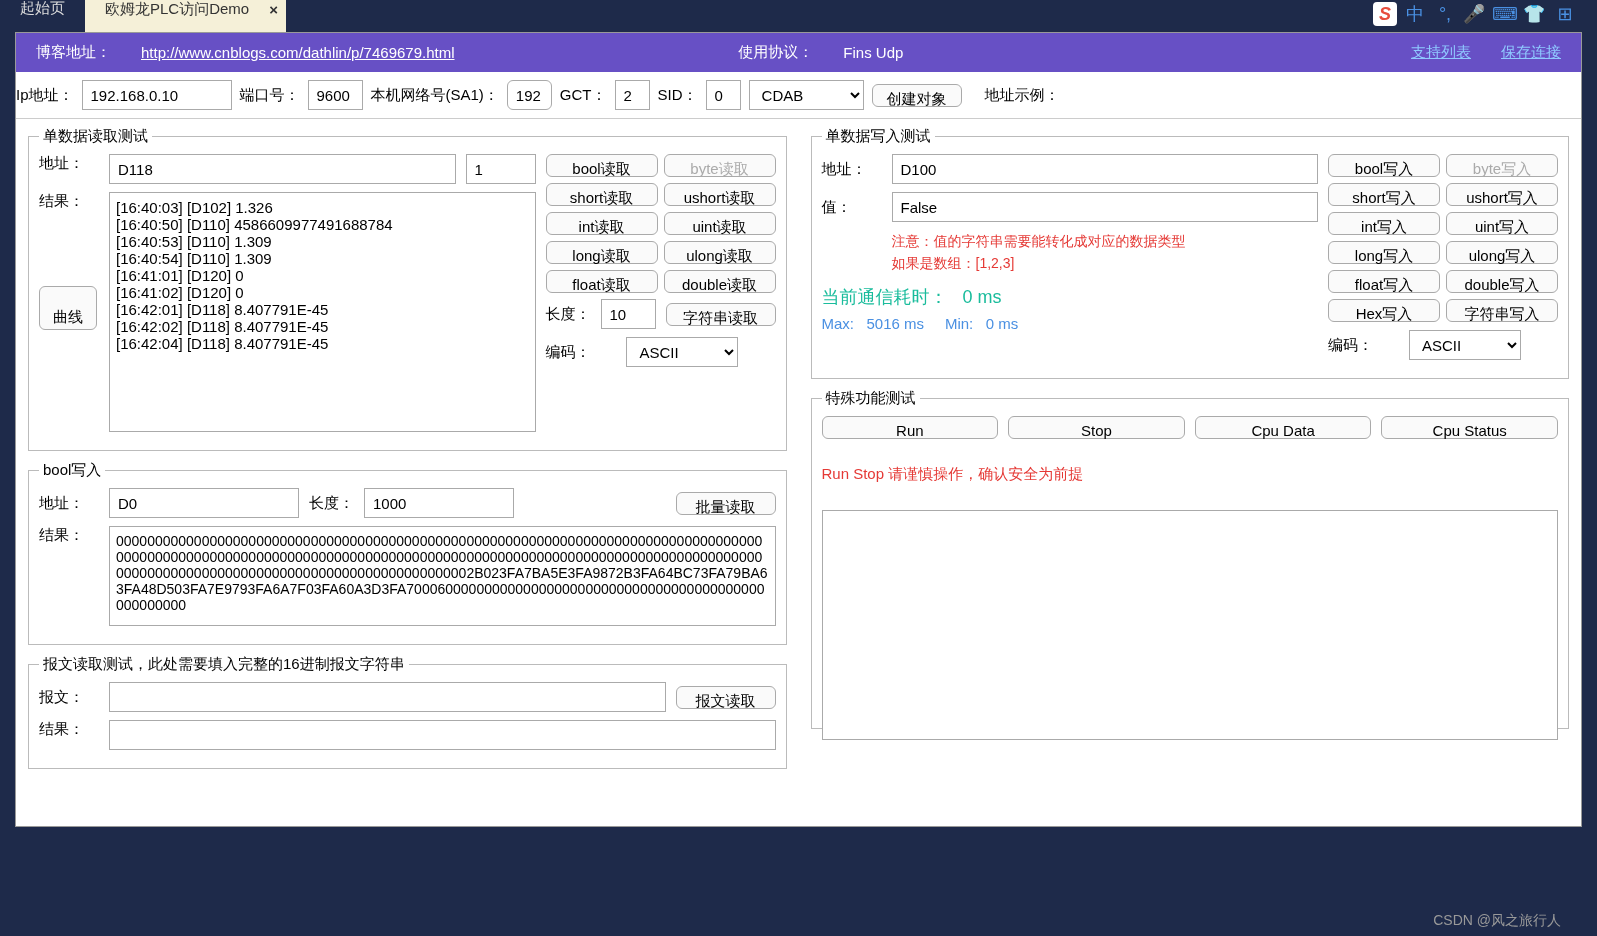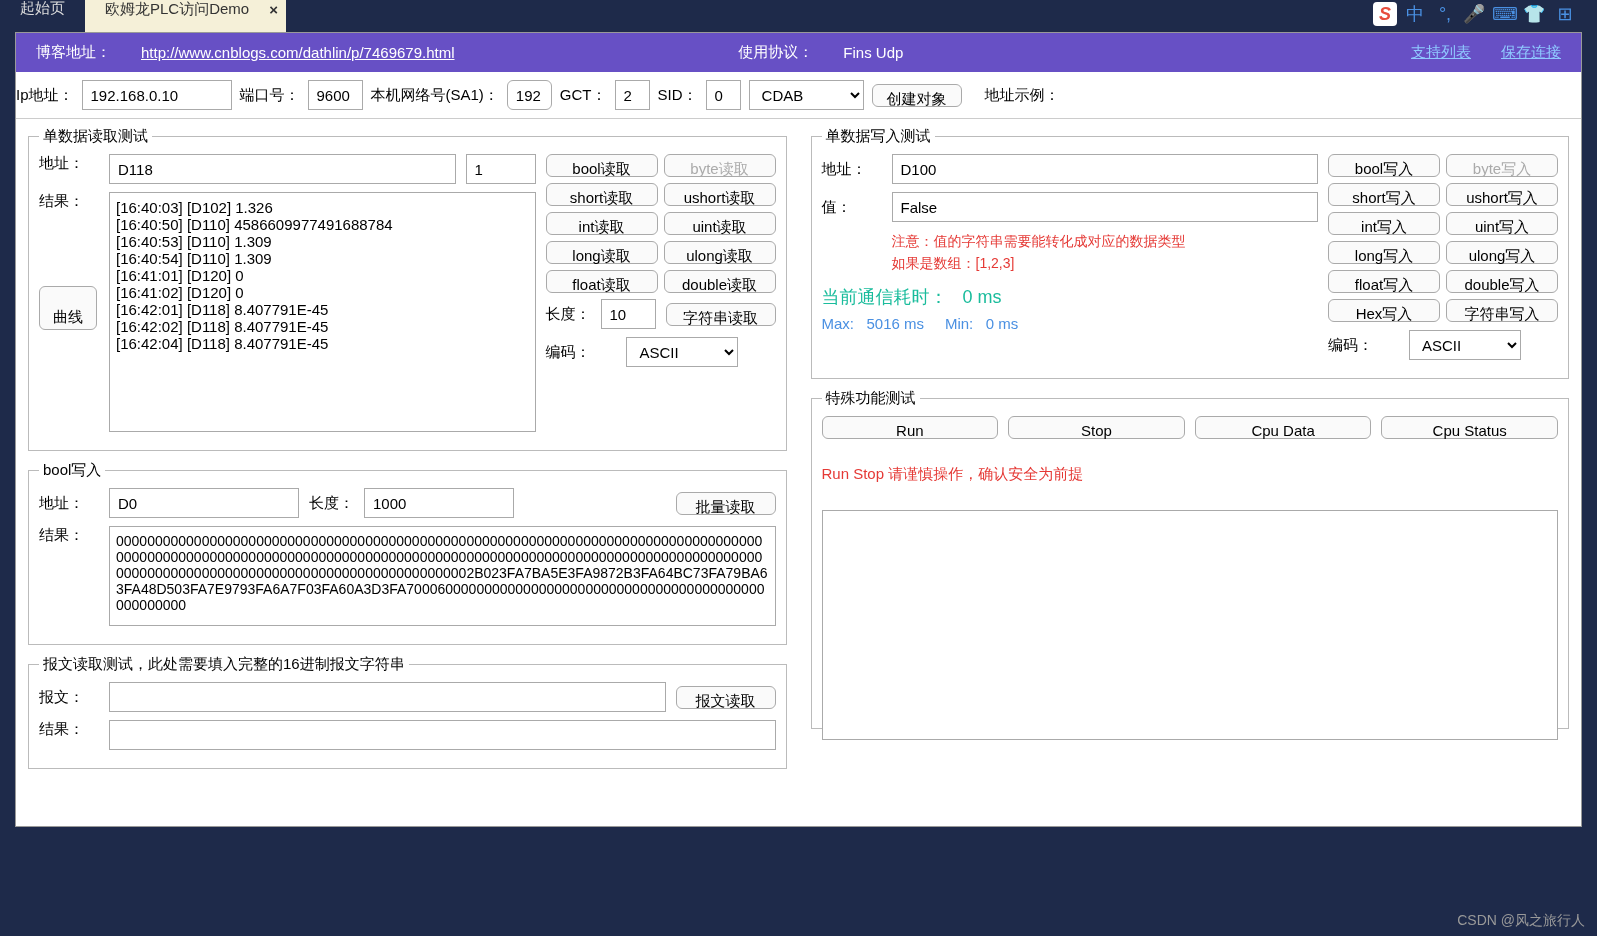--- a/index.html
+++ b/index.html
@@ -29,21 +29,21 @@
     textarea { border: 1px solid #aaa; padding: 6px; font-size: 15px; font-family: inherit; width: 100%; resize: none; overflow-y: scroll; }
     .log-area { height: 240px; white-space: pre; }
     .btn-grid2 { display: grid; grid-template-columns: 1fr 1fr; gap: 6px; }
     .red-note { color: #e53935; font-size: 14px; line-height: 1.6; }
     .comm-time { color: #1abc9c; font-size: 18px; margin-top: 10px; }
     .comm-stats { color: #4a90e2; font-size: 15px; margin-top: 6px; }
     .special-btns { display: flex; gap: 10px; }
     .special-btns button { flex: 1; }
     .red-warn { color: #e53935; margin: 26px 0; }
     .batch-result { height: 100px; font-size: 14px; word-break: break-all; }
-    .wm { position: absolute; bottom: 6px; right: 12px; color: #999; font-size: 14px; }
+    .wm { position: absolute; bottom: 6px; right: 36px; color: #999; font-size: 14px; }
     .lbl-fixed { width: 60px; }
   </style>
 </head>
 <body>
 
 <div class="tabs">
   <div class="tab">
       <span>起始页</span>
     </div>
   <div class="tab active">

